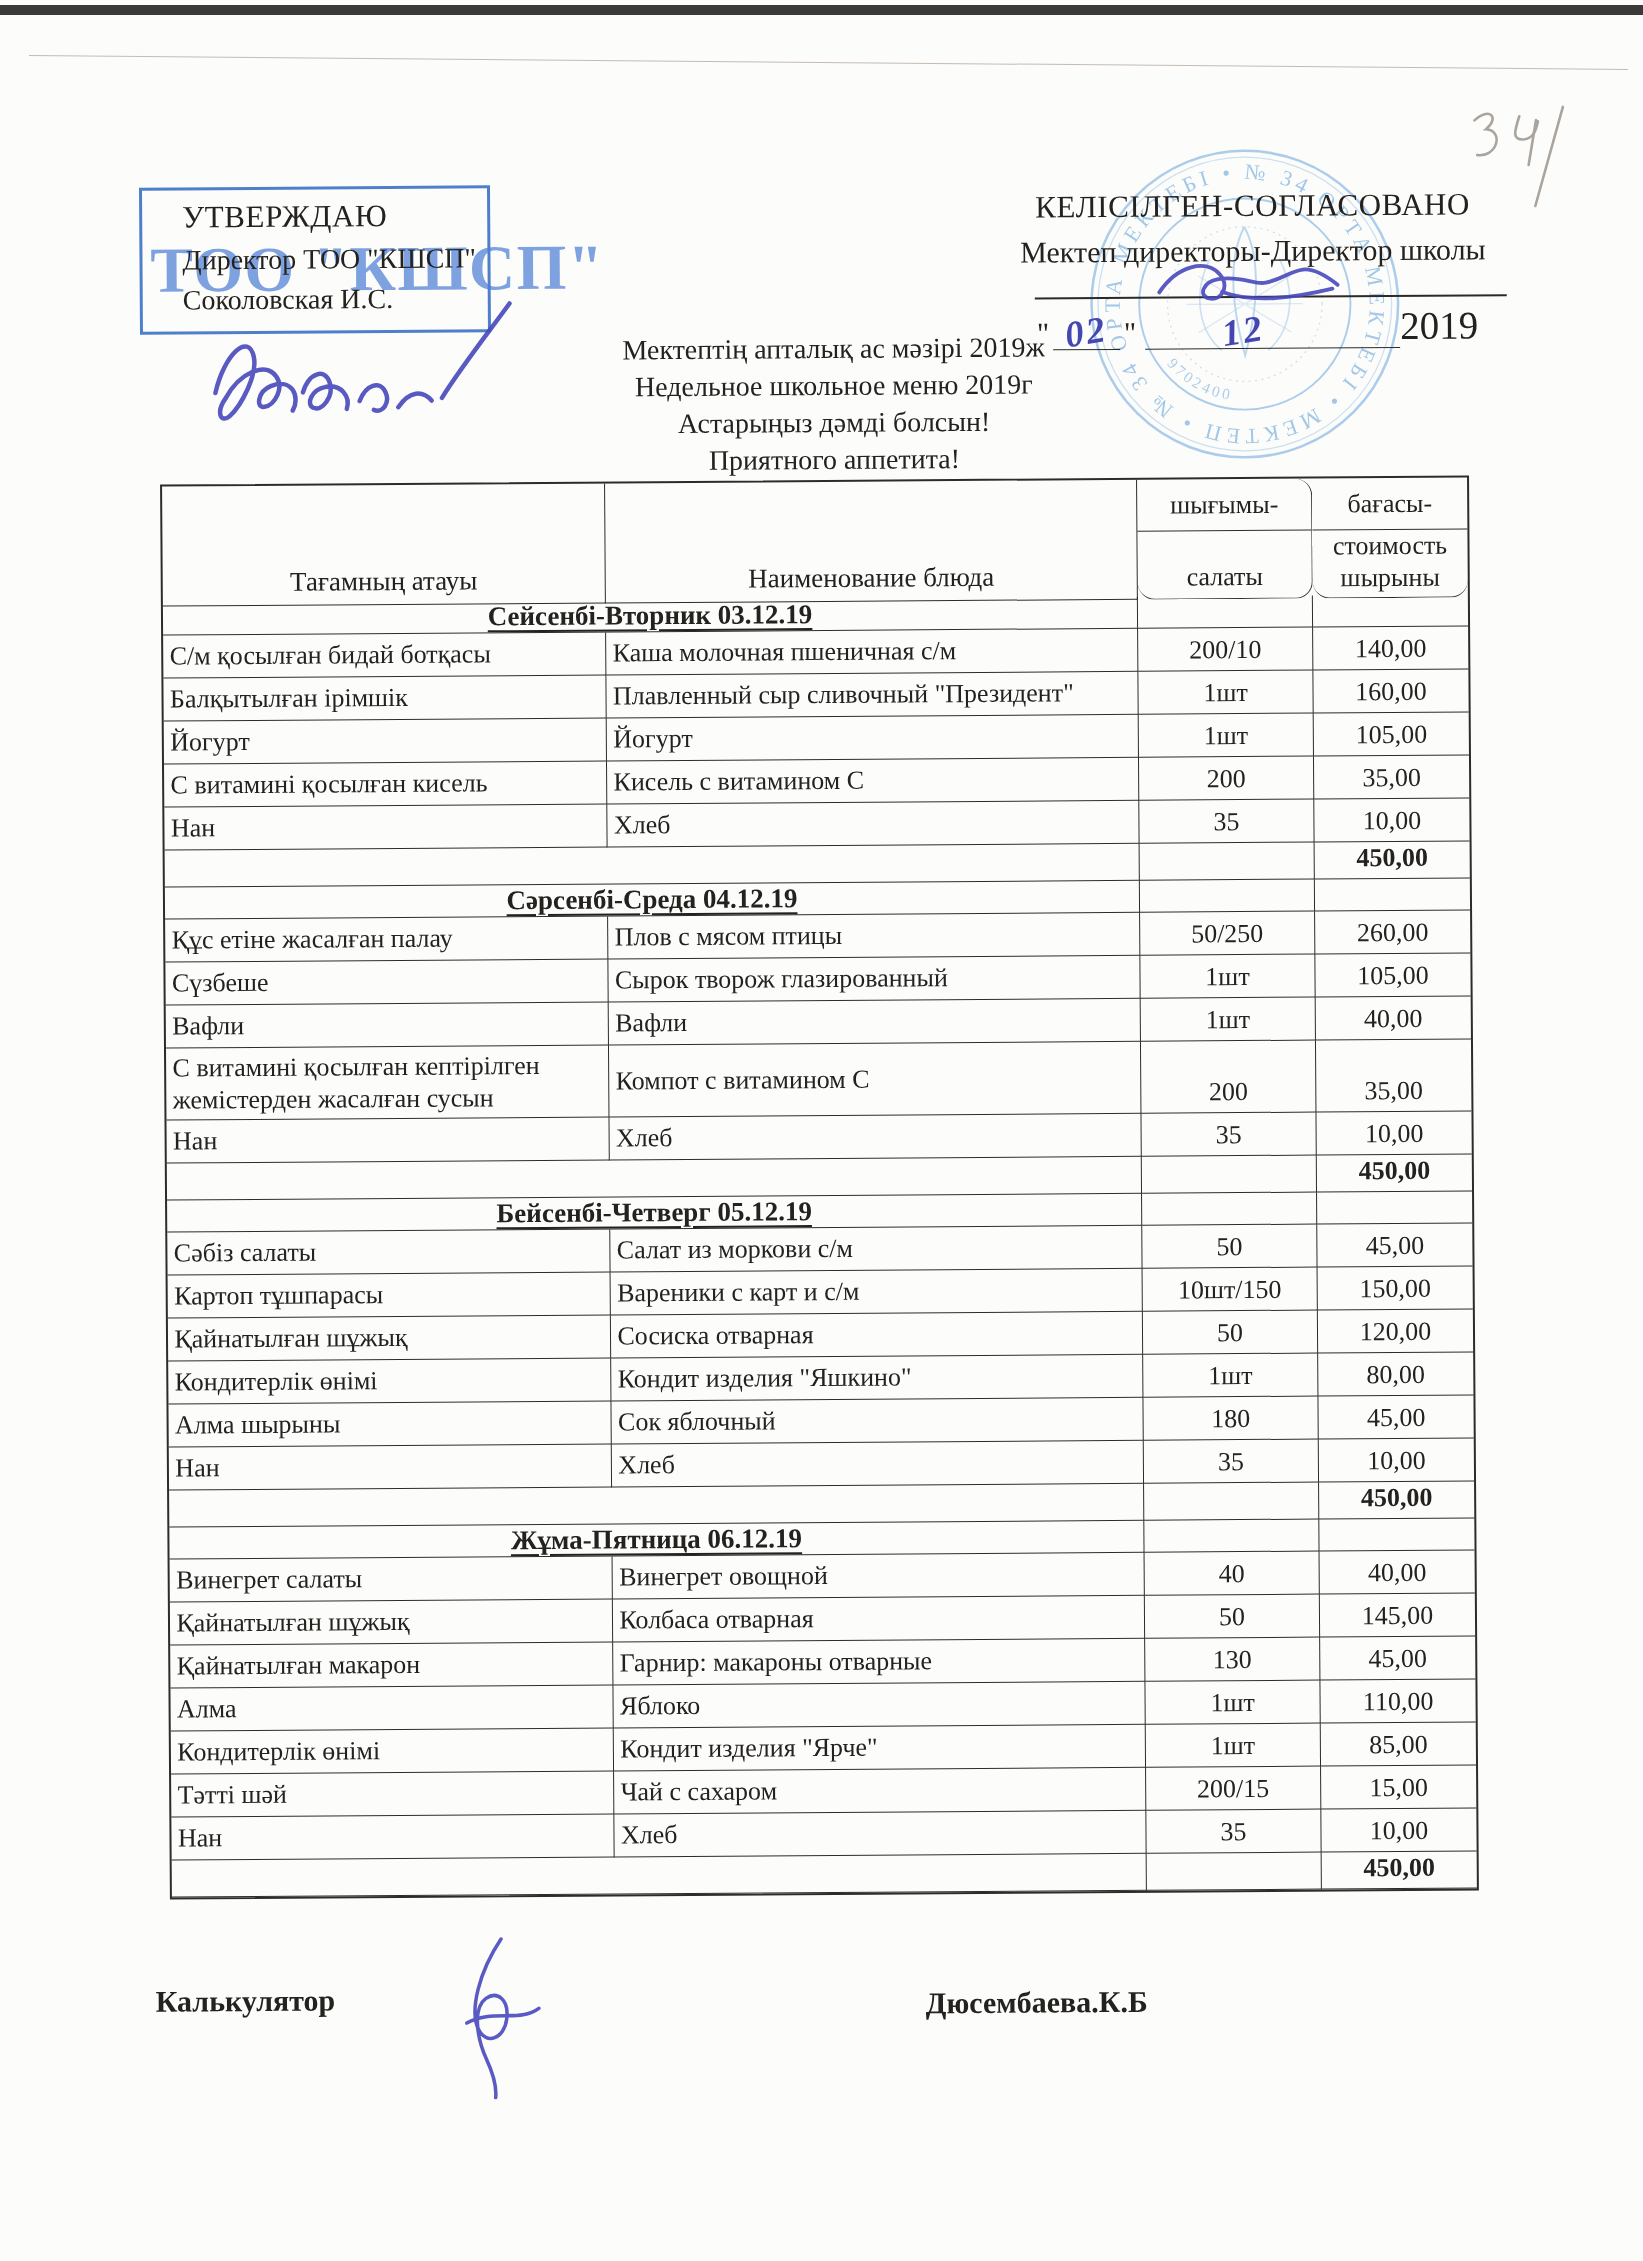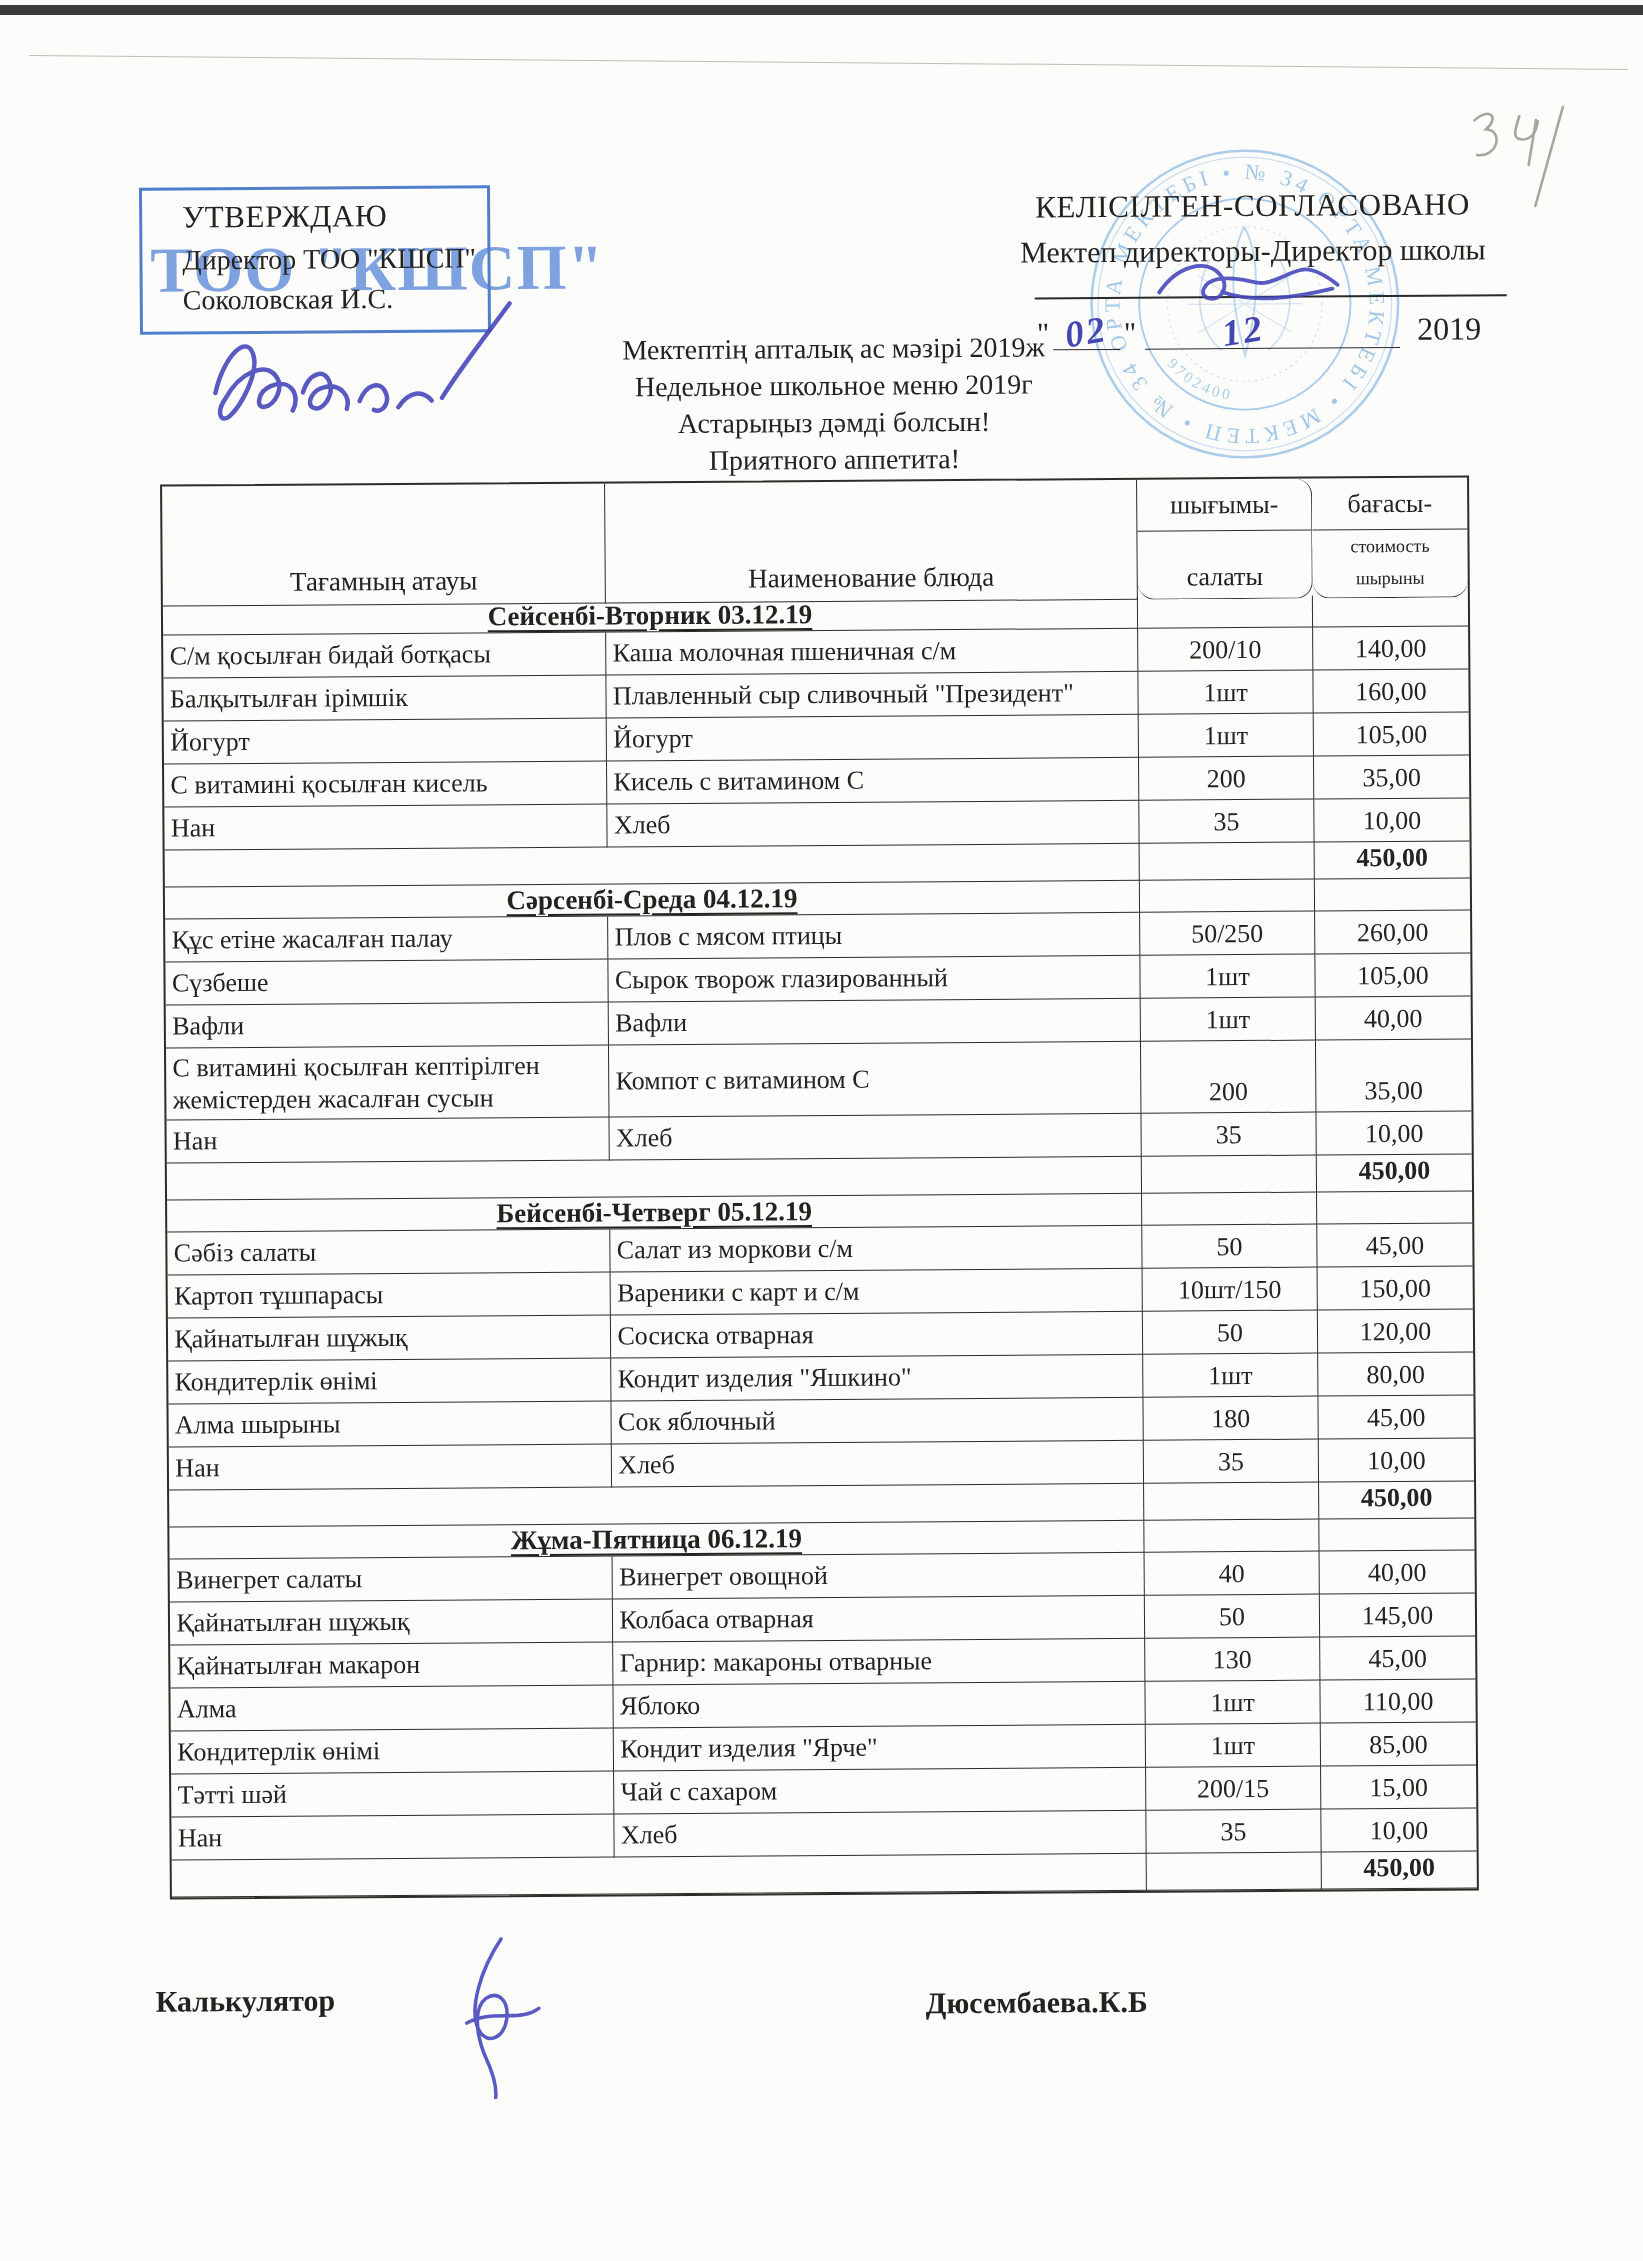--- a/index.html
+++ b/index.html
@@ -43,37 +43,37 @@
   .date-row .q { padding:0 3.9px; }
   .blank { position:relative; border-bottom:1.9px solid #2b2a27; }
   .blank.day { width:67px; }
   .blank.month { width:255px; margin-left:5.2px; }
   .ink-digit {
     position:absolute; bottom:-3.9px; font-size:37px; font-weight:bold; font-style:italic;
     color:#4446b2; transform:rotate(-9deg); letter-spacing:2.6px;
   }
   .blank.day .ink-digit { left:11.6px; }
   .blank.month .ink-digit { left:77px; }
-  .date-year { font-size:32px; margin-left:17px; }
+  .date-year { font-size:39px; }
   .pencil-note { position:absolute; left:1458px; top:98px; z-index:2; }
 
   
   .heading { position:absolute; left:193px; top:330px; width:1289px; text-align:center; z-index:2; }
   .heading div { font-size:28px; line-height:37px; }
 
   
   .menu-table { position:absolute; left:163px; top:480px; width:1309px; border:2.6px solid #2e2c28; z-index:2; background:rgba(255,255,255,.0); }
   .t-header { display:grid; grid-template-columns:443px 532px 175px 1fr; height:117px; }
   .t-header > div { border-right:1.9px solid #2e2c28; border-bottom:1.9px solid #2e2c28; }
   .t-header > div:last-child { border-right:none; }
   .th-label { display:flex; align-items:flex-end; justify-content:center; padding-bottom:6.4px; font-size:27px; }
   .th-split { display:flex; flex-direction:column;border-radius:17px; }
   .th-top { height:52px; border-bottom:1.9px solid #2e2c28; display:flex; align-items:center; justify-content:center; font-size:26px; }
   .th-bot { flex:1; display:flex; align-items:flex-end; justify-content:center; padding-bottom:5.2px; font-size:26px; }
-  .th-bot2 { flex:1; display:flex; flex-direction:column; align-items:center; justify-content:flex-end; padding-bottom:2.6px; font-size:18px; line-height:32px; }
+  .th-bot2 { flex:1; display:flex; flex-direction:column; align-items:center; justify-content:flex-end; padding-bottom:2.6px; font-size:26px; line-height:32px; }
 
   .t-row { display:grid; grid-template-columns:443px 532px 175px 1fr; }
   .t-row.section, .t-row.total { grid-template-columns:975px 175px 1fr; }
   .t-row .cell { border-right:1.9px solid #2e2c28; border-bottom:1.9px solid #2e2c28; }
   .t-row .cell.last { border-right:none; }
   .t-row.data .cell { min-height:43px; }
   .t-row.section .cell { min-height:32px; }
   .t-row.total .cell { min-height:37px; }
   .cell.name { display:flex; align-items:center; padding:3.9px 6.4px; font-size:26px; line-height:1.22; }
   .cell.n { display:flex; align-items:flex-end; justify-content:center; padding-bottom:5.2px; font-size:26px; }

